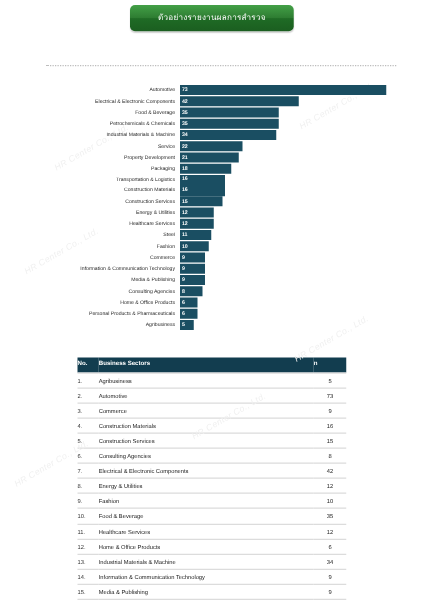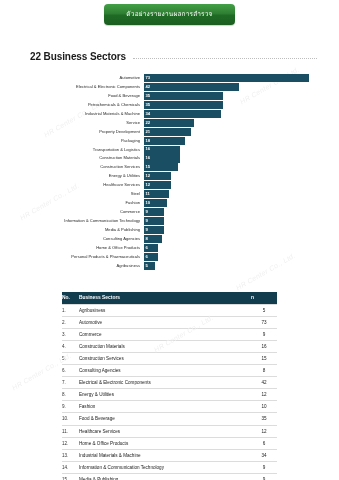--- a/index.html
+++ b/index.html
@@ -161,21 +161,20 @@
 <div class="watermark wm3">HR Center Co., Ltd.</div>
 <div class="watermark wm4">HR Center Co., Ltd.</div>
 <div class="watermark wm5">HR Center Co., Ltd.</div>
 <div class="watermark wm6">HR Center Co., Ltd.</div>
 
 <div class="header-wrap">
   <div class="header-badge">ตัวอย่างรายงานผลการสำรวจ</div>
 </div>
 
 <div class="section-title-row">
-  <div class="section-title">22 Business Sectors</div>
   <div class="title-dots"></div>
 </div>
 
 <div class="chart" id="chart">
     <div class="bar-row">
       <div class="bar-label">Automotive</div>
       <div class="bar-track">
         <div class="bar-fill" style="width: 100%; background: rgb(26, 78, 98);">
           <span class="bar-value">73</span>
         </div>

